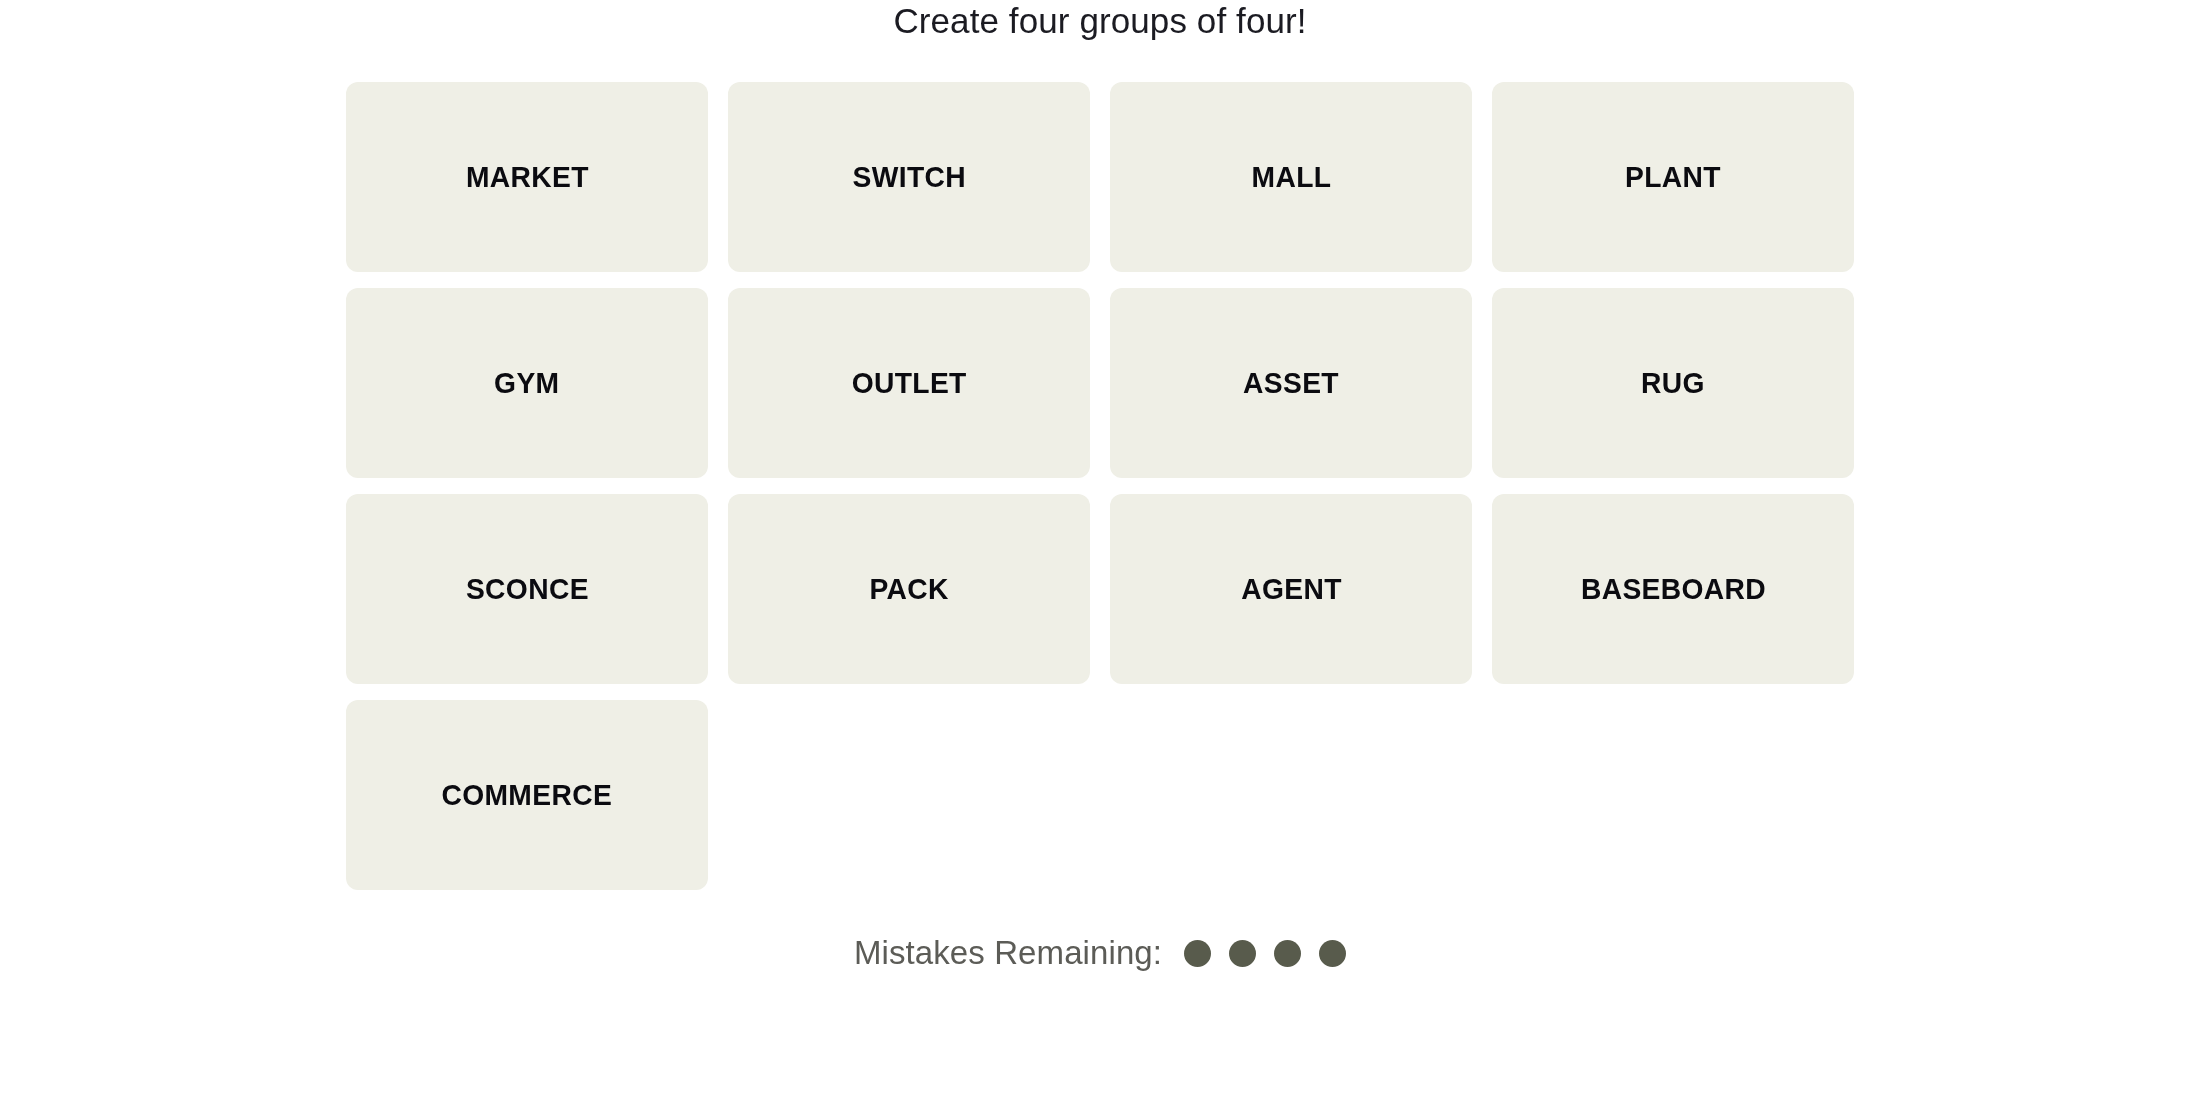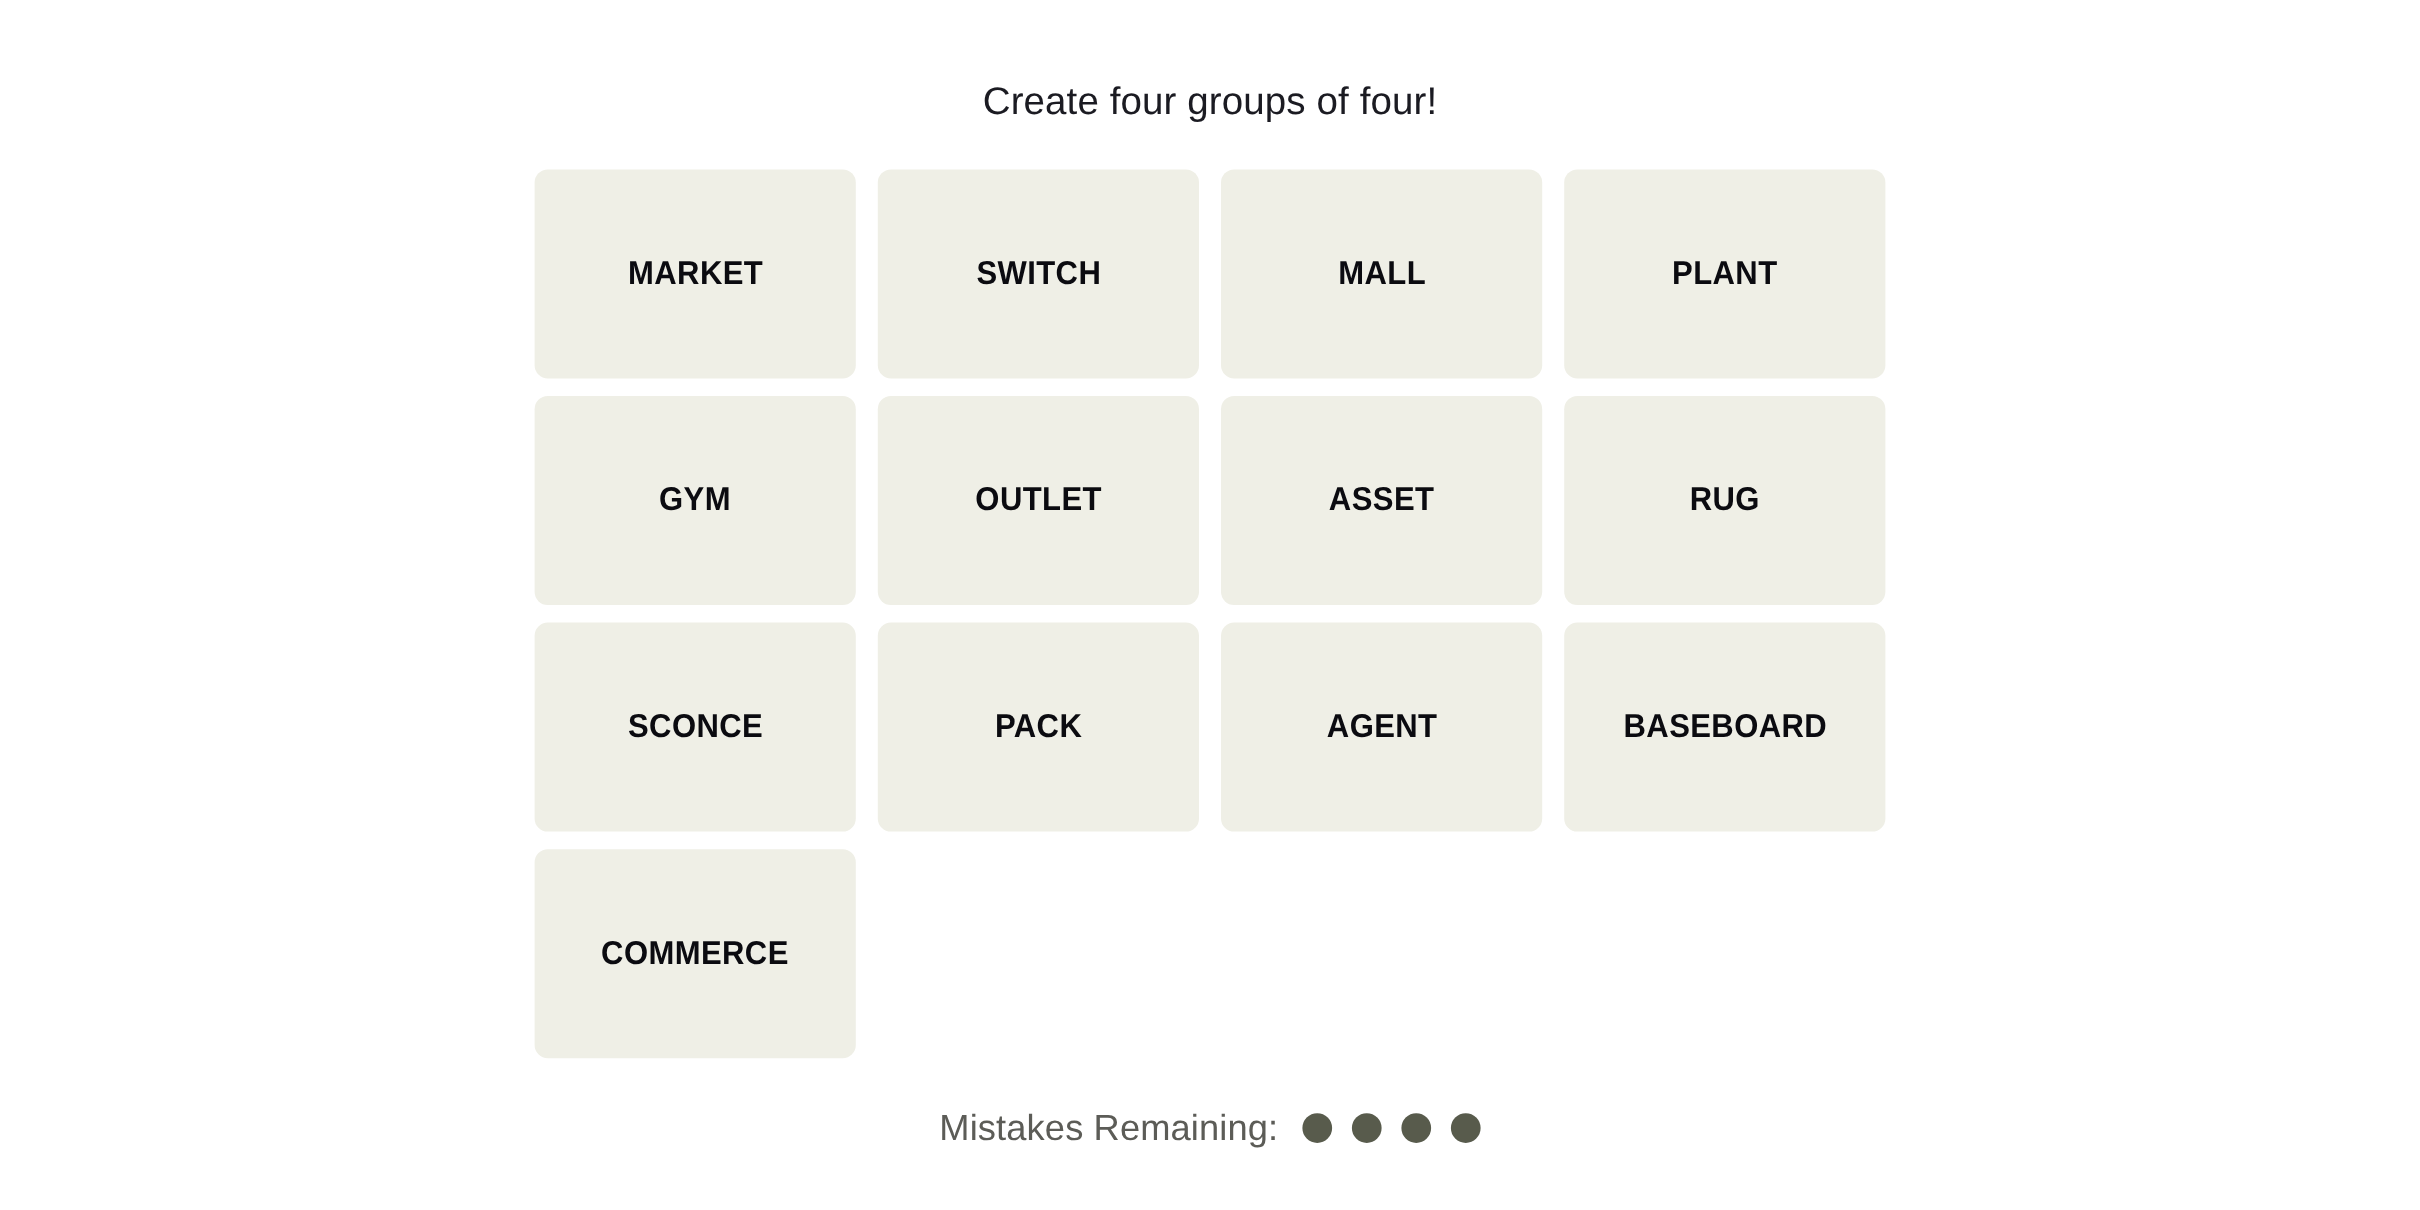--- a/index.html
+++ b/index.html
@@ -18,34 +18,33 @@
     height: 1100px;
     position: relative;
     display: flex;
     flex-direction: column;
     align-items: center;
     background: #ffffff;
   }
 
   
   #puzzle-title {
-    margin-top: 72px;
     font-size: 35px;
     font-weight: 400;
     color: #1b1b22;
     letter-spacing: 0.1px;
     line-height: 1.2;
     text-align: center;
     white-space: nowrap;
   }
 
   
   #tile-grid {
     margin-top: 40px;
-    width: 1228px;
+    width: 1508px;
     display: grid;
     grid-template-columns: repeat(4, 1fr);
     grid-template-rows: repeat(4, 190px);
     column-gap: 20px;
     row-gap: 16px;
   }
 
   .tile {
     background: #efefe6;
     border: none;

